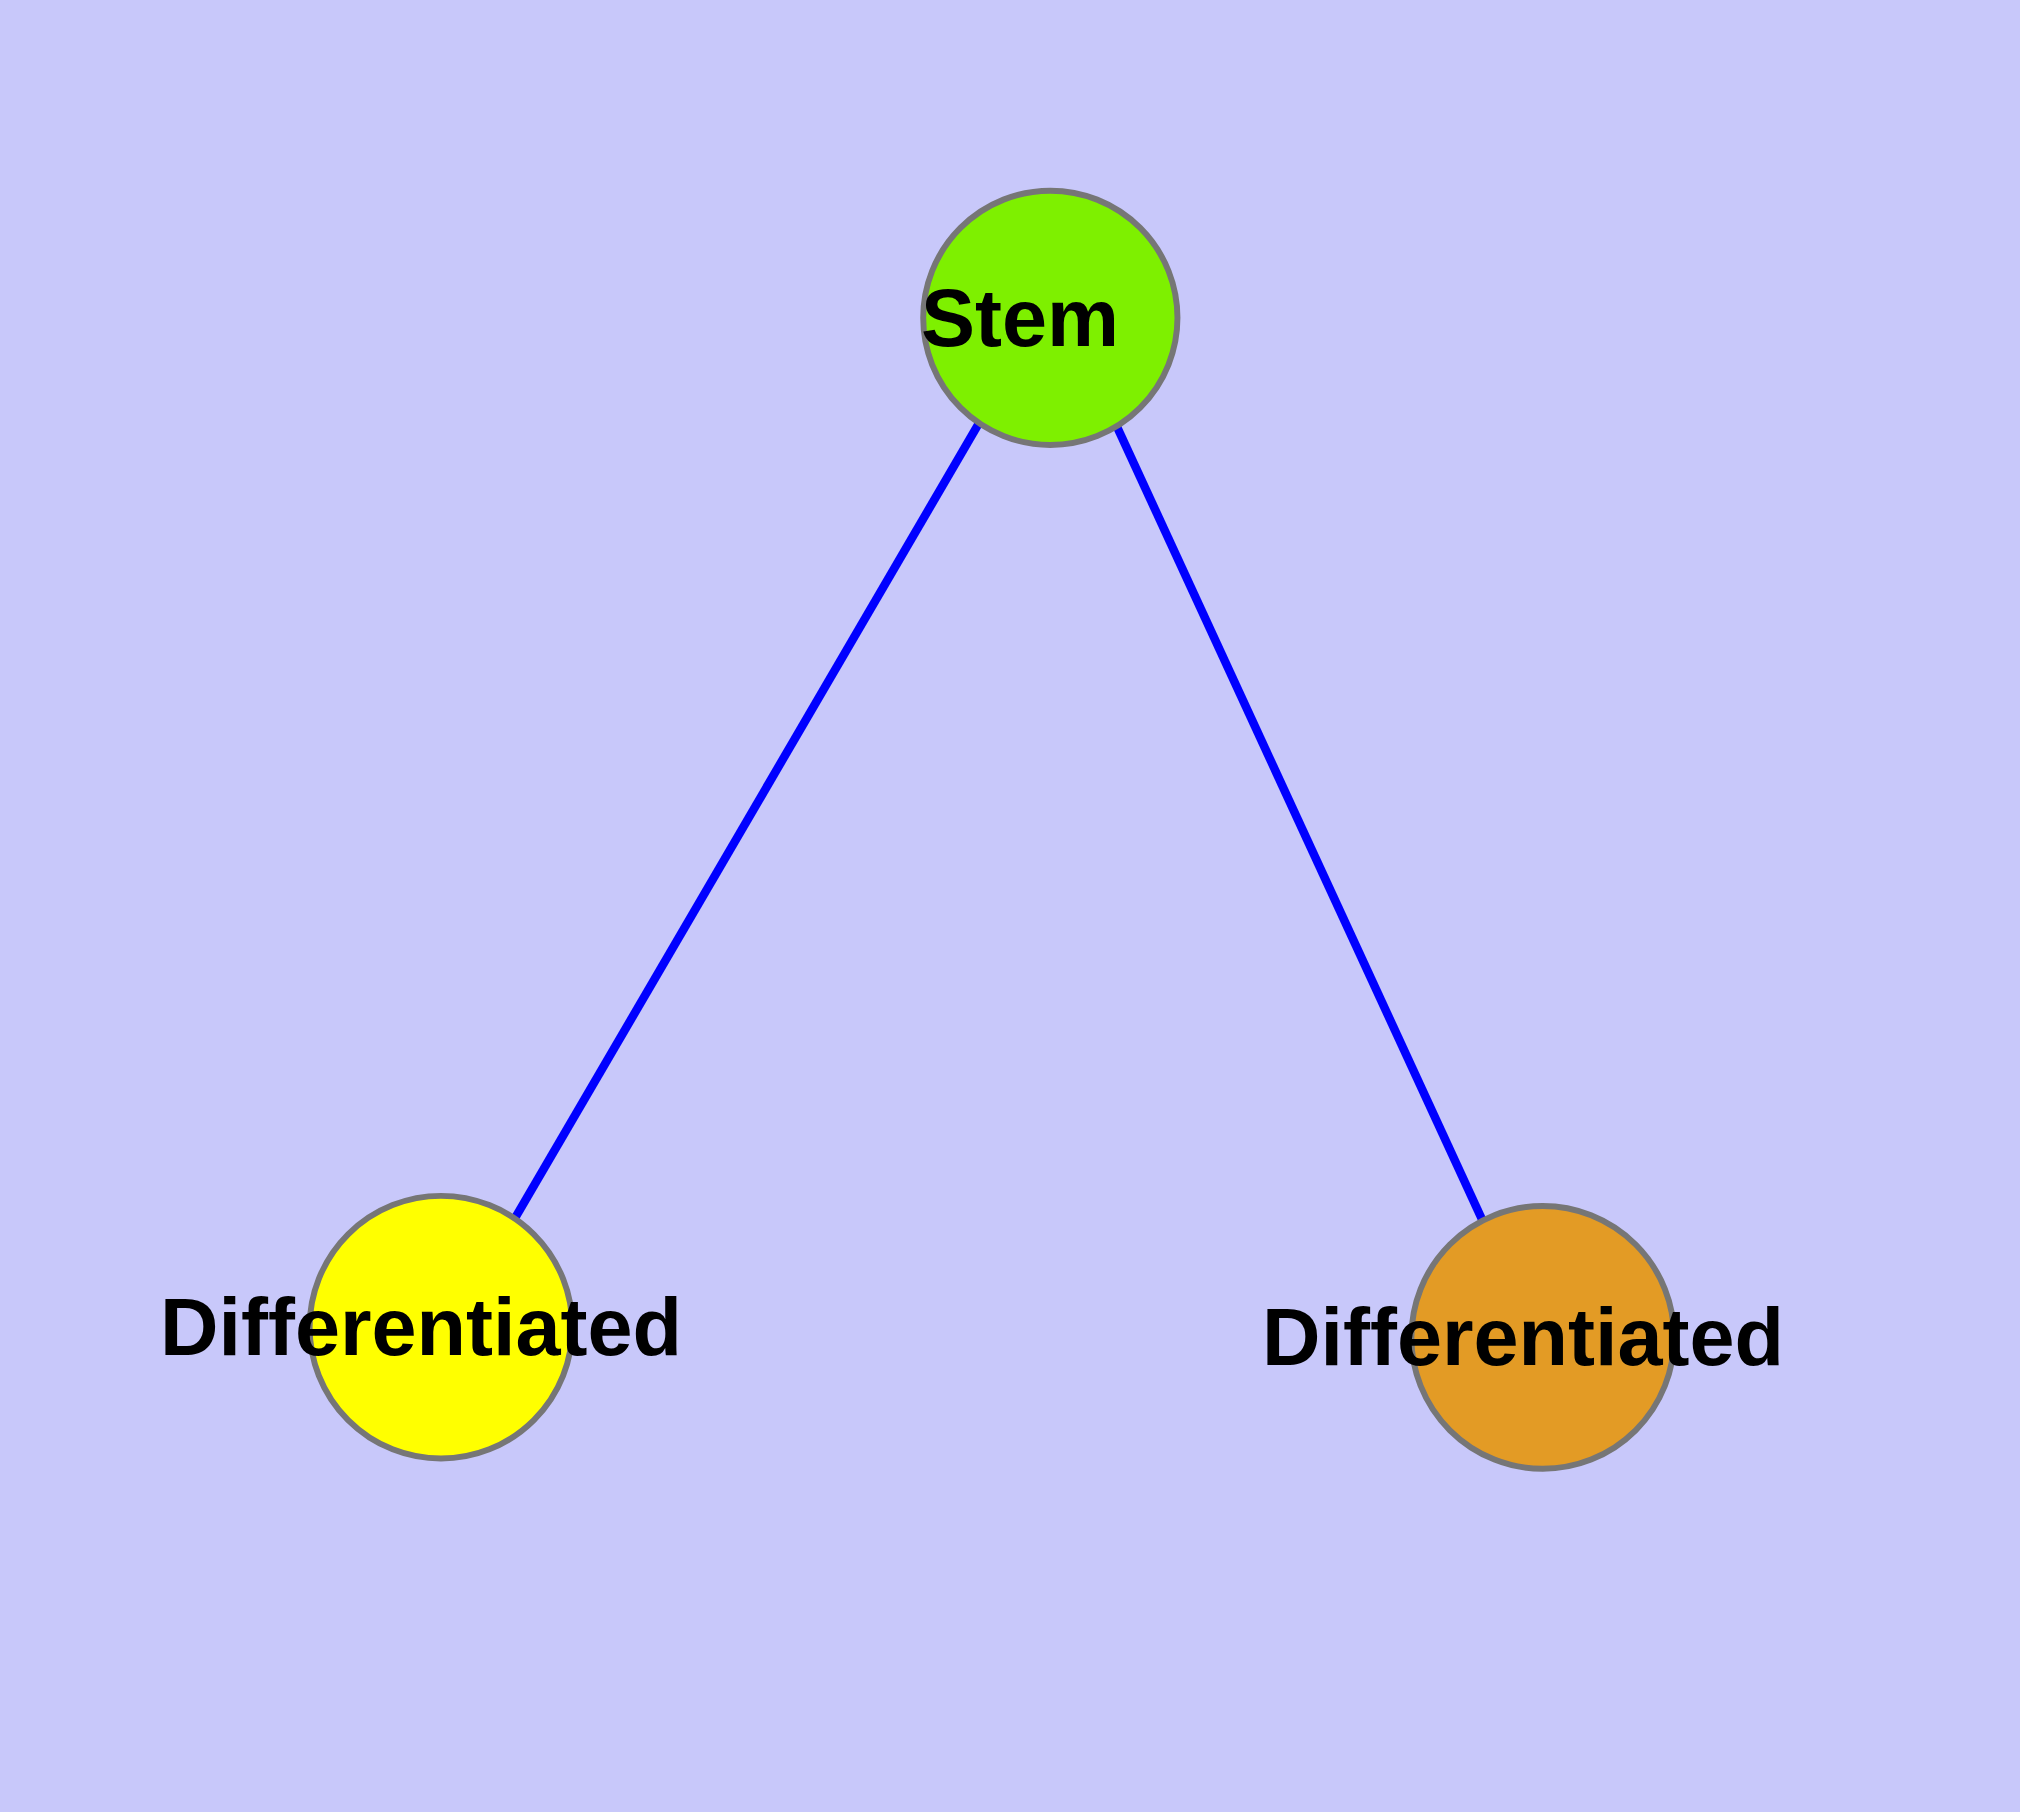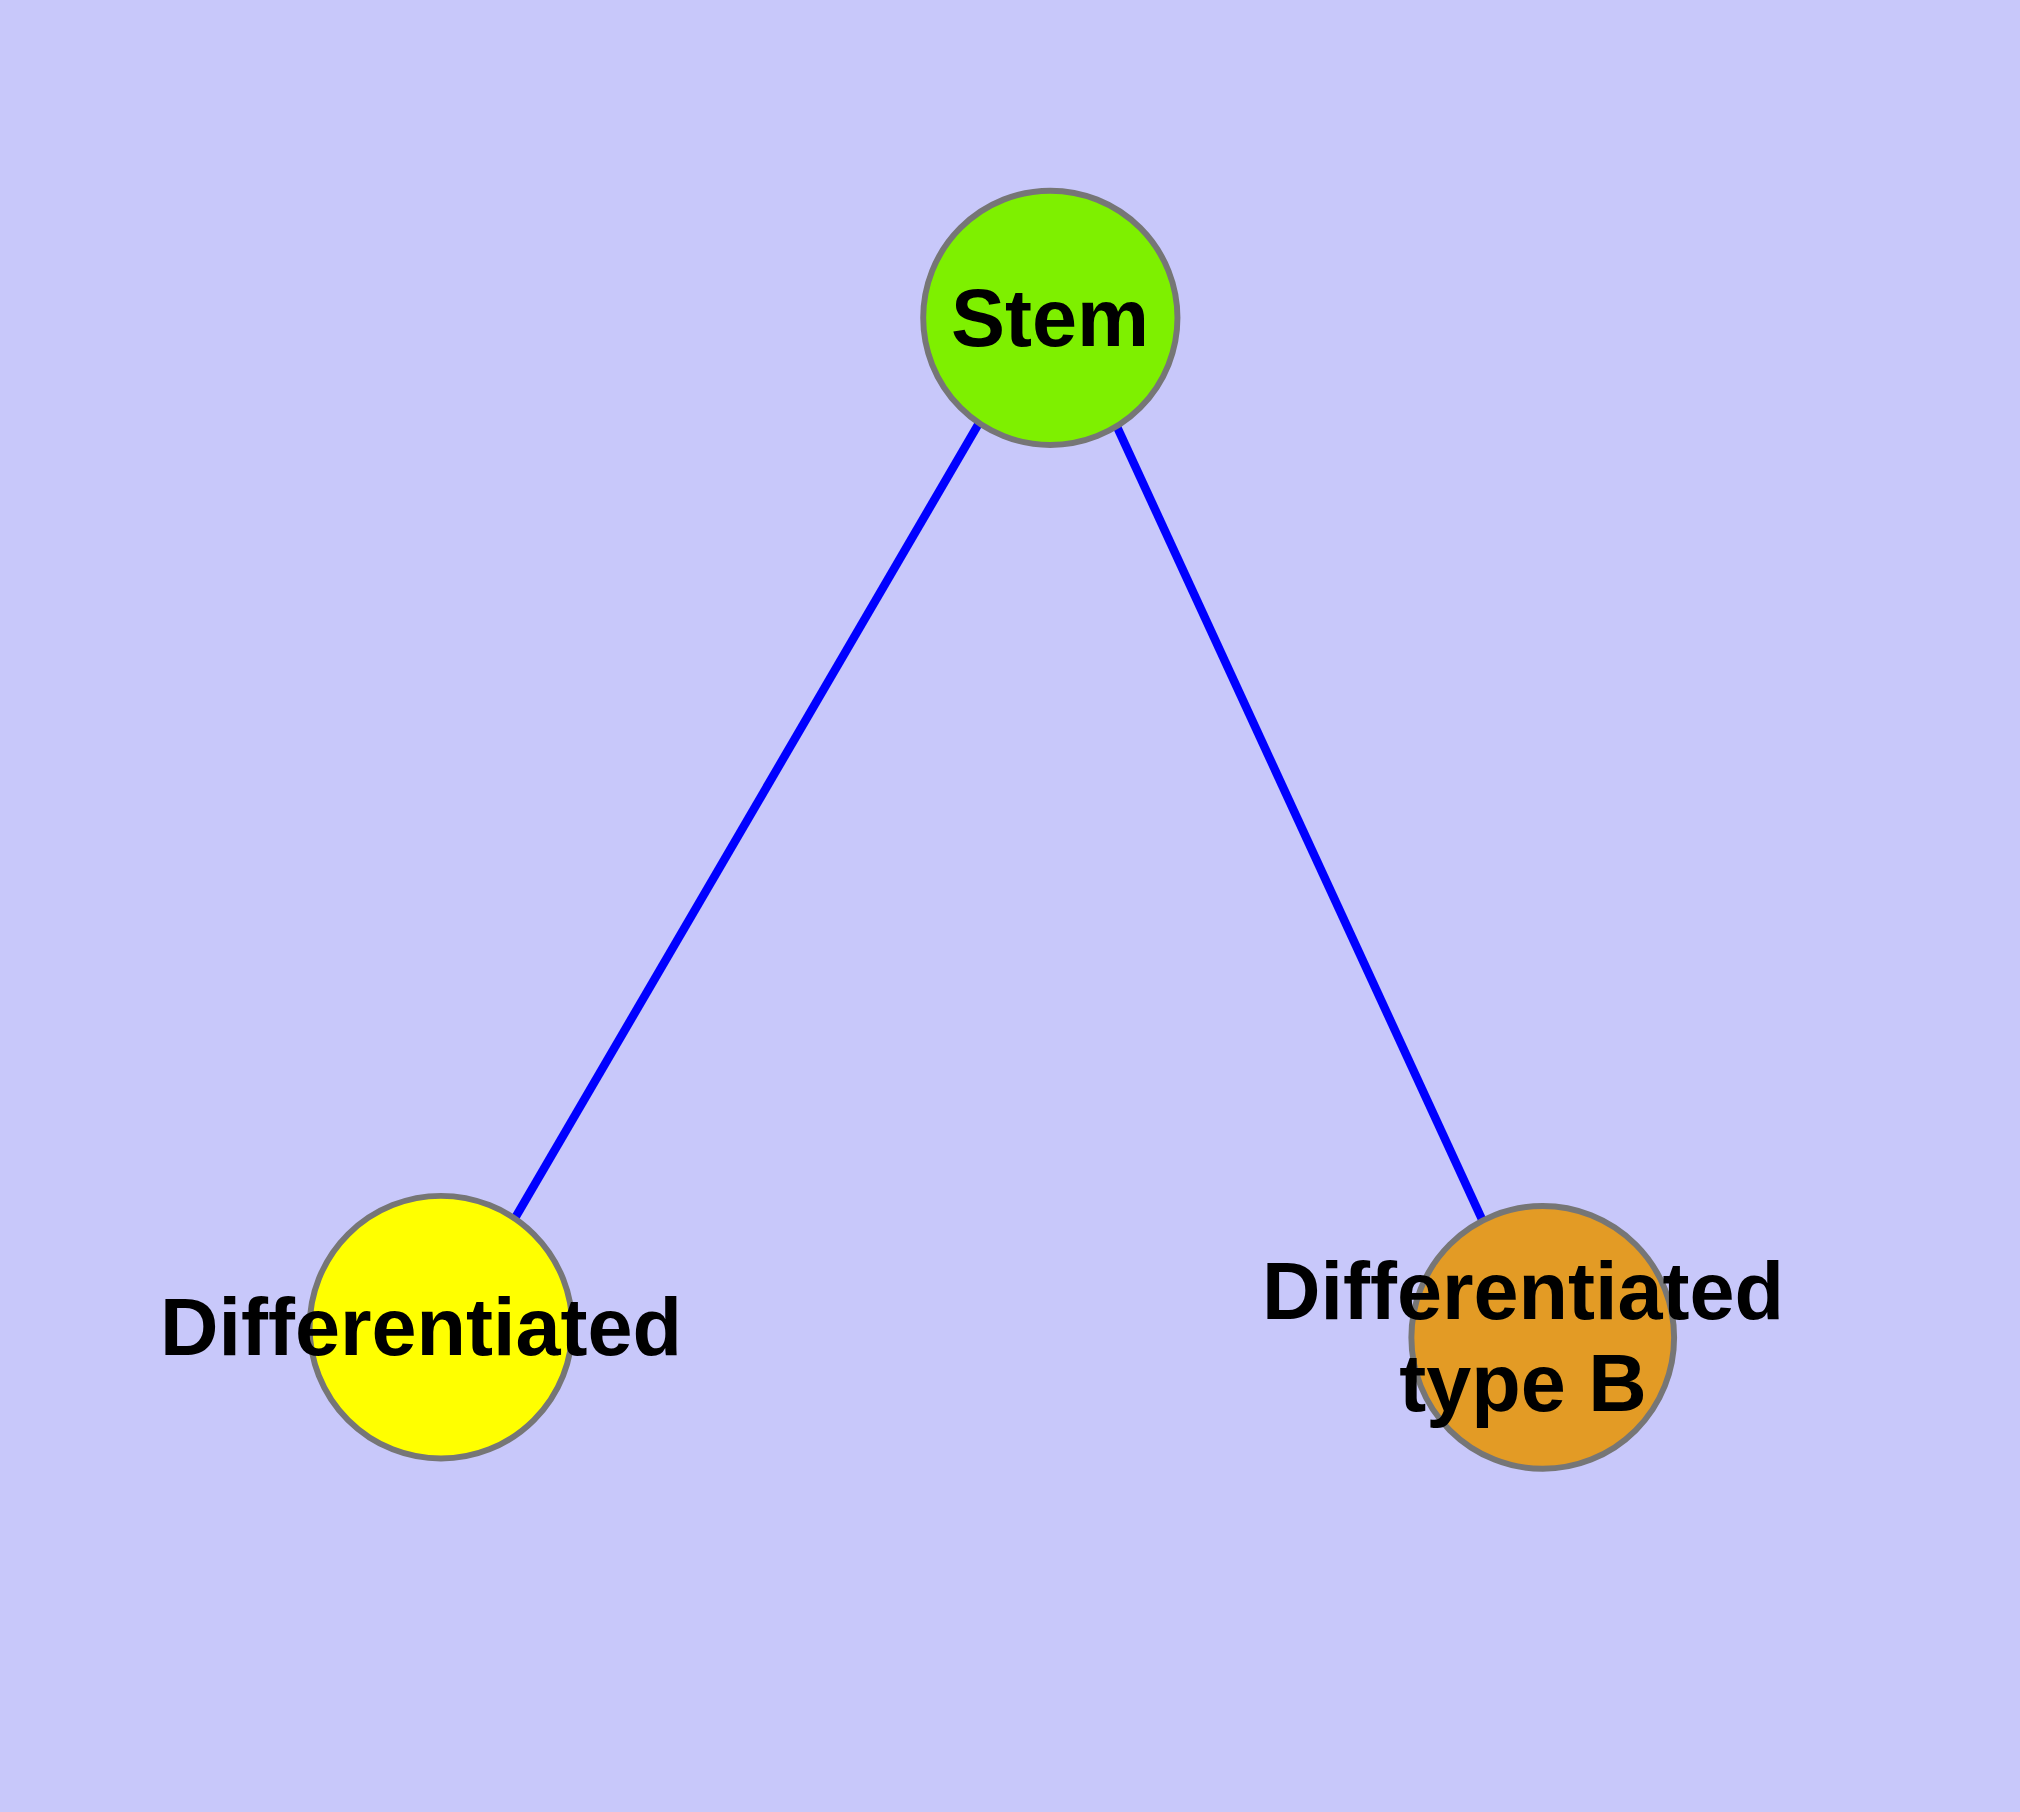--- a/index.html
+++ b/index.html
@@ -48,27 +48,26 @@
       <line x1="1155" y1="499" x2="607" y2="1438" stroke="#0000ff" stroke-width="10" stroke-linecap="butt"></line>
       <line x1="1316" y1="500" x2="1748" y2="1438" stroke="#0000ff" stroke-width="10" stroke-linecap="butt"></line>
     </g>
     <g>
       <circle cx="520" cy="1566" r="155" fill="#ffff00" stroke="#767676" stroke-width="7"></circle>
       <circle cx="1820" cy="1578" r="155" fill="#e39b25" stroke="#767676" stroke-width="7"></circle>
       <circle cx="1239" cy="375" r="150" fill="#7ef000" stroke="#767676" stroke-width="7"></circle>
     </g>
   </svg>
 
-  <div class="node-label" style="left: 1050px; top: 318px; color: rgb(0, 0, 0); font-size: 81px;">
+  <div class="node-label" style="left: 1020px; top: 318px; color: rgb(0, 0, 0); font-size: 81px;">
     <span class="line">Stem</span>
   </div>
 
   <div class="node-label" style="left: 421px; top: 1327px; color: rgb(0, 0, 0); font-size: 81px;">
     <span class="line">Differentiated</span>
   </div>
 
   <div class="node-label" style="left: 1523px; top: 1337px; color: rgb(0, 0, 0); font-size: 81px;">
     <span class="line">Differentiated</span>
-    <span class="line">type B</span>
   </div>
 
 </div>
 
 
 </body></html>

